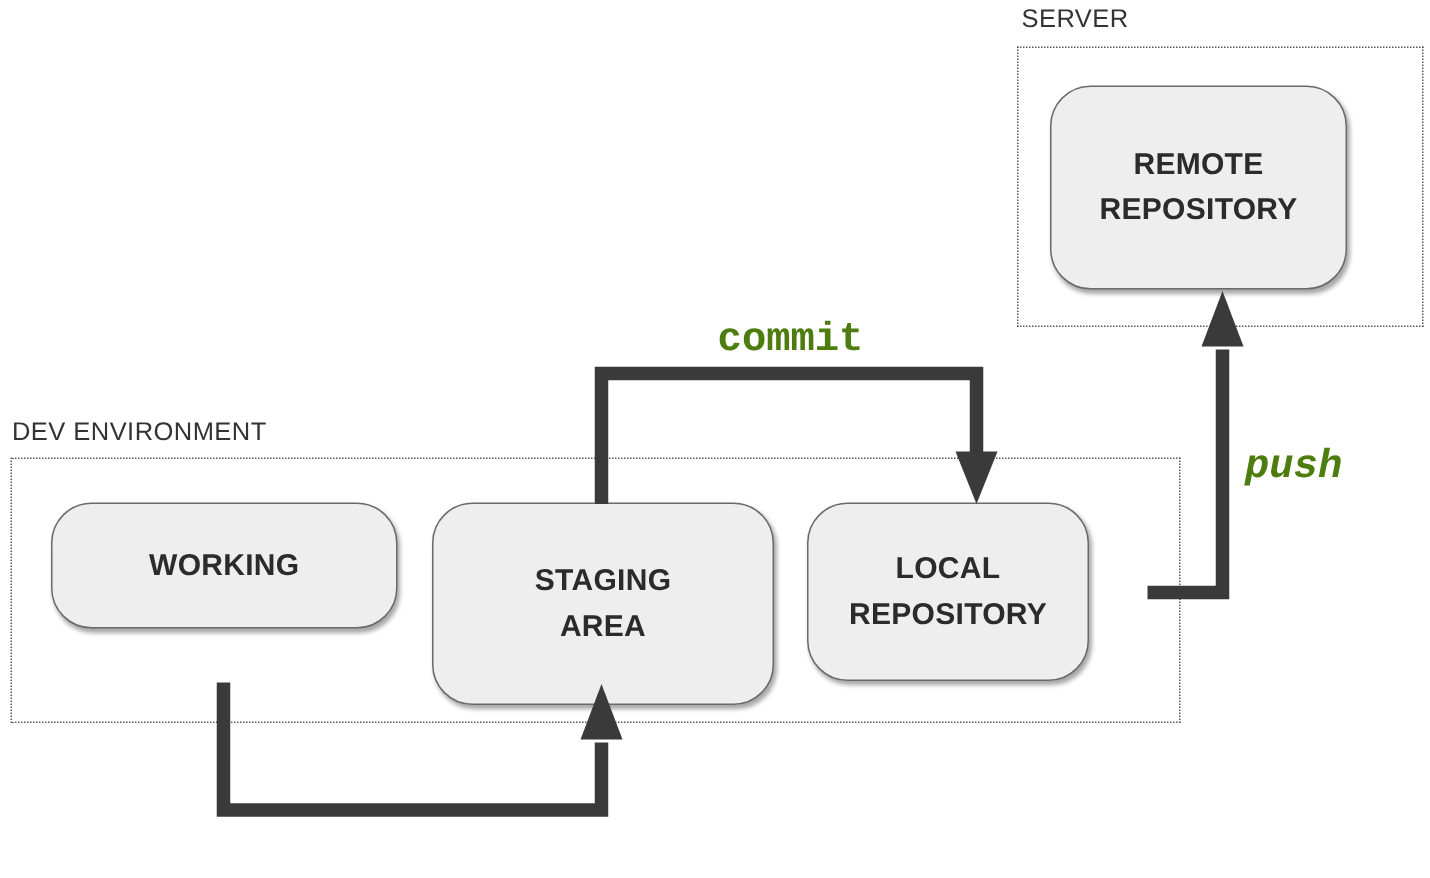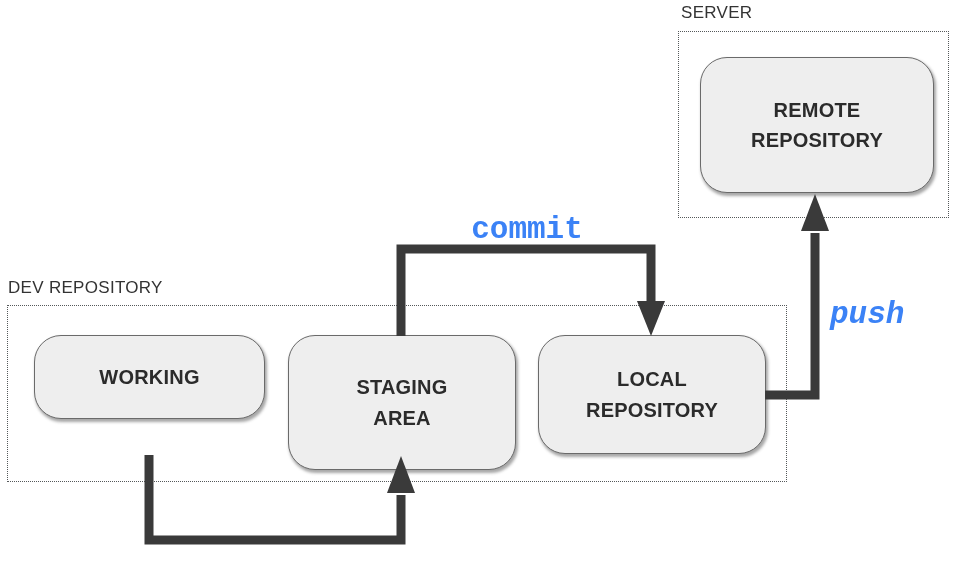--- a/index.html
+++ b/index.html
@@ -61,51 +61,51 @@
     stroke: var(--arrow-color);
     stroke-width: 9;
     stroke-linejoin: miter;
     stroke-linecap: butt;
   }
   .arrows polygon { fill: var(--arrow-color); }
   .arrow-label {
     position: absolute;
     font-family: "Liberation Mono", monospace;
     font-weight: bold;
-    font-size: 31px;
-    color: #3b82f6;
+    font-size: 27px;
+    color: #4d7c0f;
     white-space: nowrap;
   }
   .arrow-label.centered { text-align: center; }
 </style>
 </head>
 <body>
 
 <div class="canvas">
 
   <div class="group-label" style="left:681px; top:3px;">SERVER</div>
   <div class="dotted-box" style="left:678px; top:31px; width:271px; height:187px;"></div>
-  <div class="node" style="left:700px; top:57px; width:234px; height:136px;">
+  <div class="node" style="left:700px; top:57px; width:198px; height:136px;">
     <span>REMOTE</span>
     <span>REPOSITORY</span>
   </div>
 
-  <div class="group-label" style="left:8px; top:278px;">DEV REPOSITORY</div>
+  <div class="group-label" style="left:8px; top:278px;">DEV ENVIRONMENT</div>
   <div class="dotted-box" style="left:7px; top:305px; width:780px; height:177px;"></div>
 
   <div class="node" style="left:34px; top:335px; width:231px; height:84px;">
     <span>WORKING</span>
   </div>
 
   <div class="node" style="left:288px; top:335px; width:228px; height:135px;">
     <span>STAGING</span>
     <span>AREA</span>
   </div>
 
-  <div class="node" style="left:538px; top:335px; width:228px; height:119px;">
+  <div class="node" style="left:538px; top:335px; width:188px; height:119px;">
     <span>LOCAL</span>
     <span>REPOSITORY</span>
   </div>
 
   <svg class="arrows" viewBox="0 0 953 585">
     <g>
       <path d="M 401 336 L 401 249 L 651 249 L 651 303"></path>
       <polygon points="637,301 665,301 651,336"></polygon>
     </g>
     <g>

